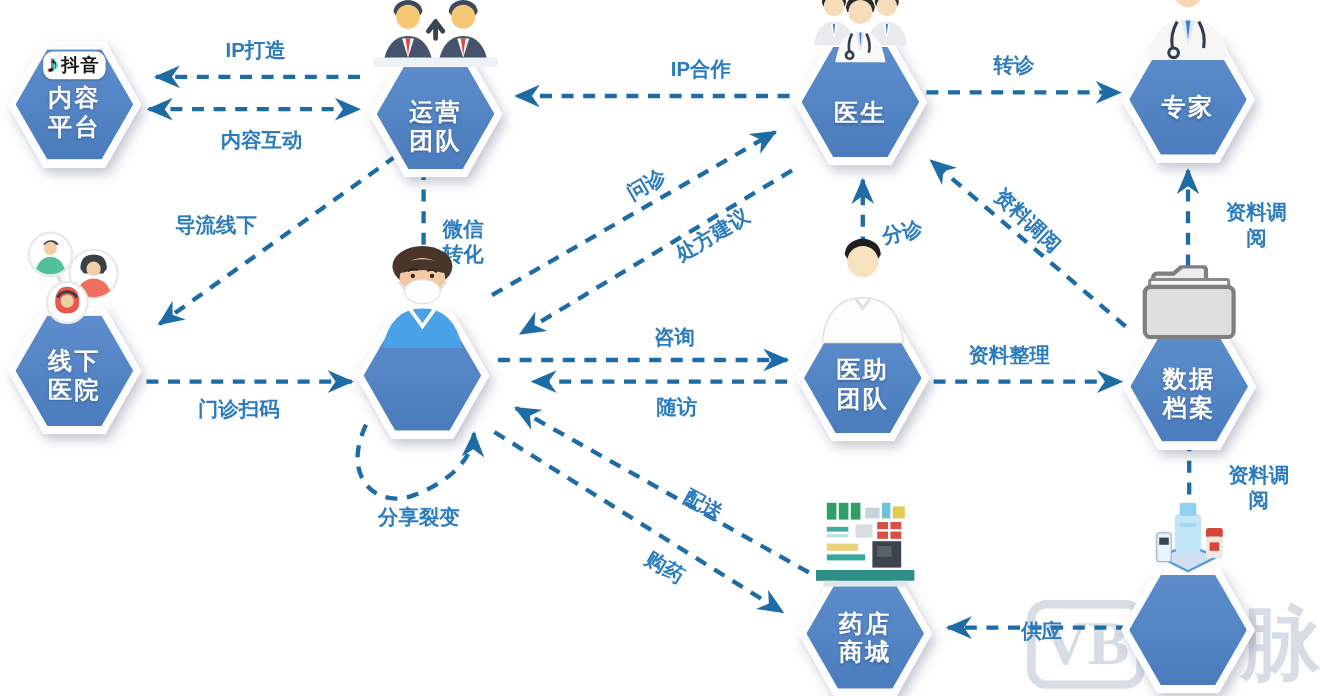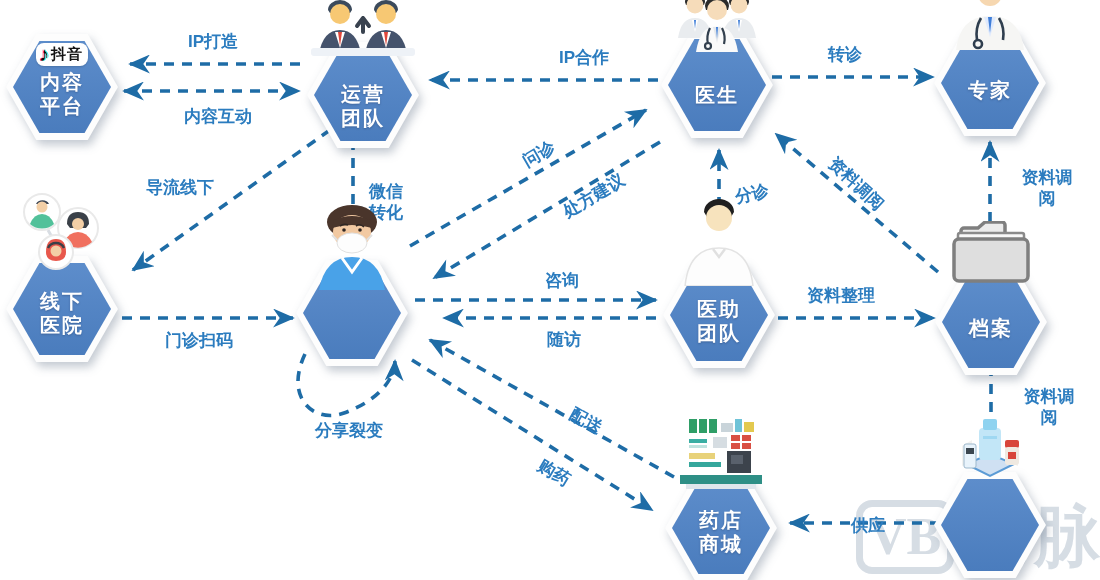--- a/index.html
+++ b/index.html
@@ -240,20 +240,21 @@
       <div class="hex-wrap">
         <div class="hex-outer"></div>
       </div>
       <div class="hex-inner"></div>
       <div class="node-icon" style="top: -48px; width: 88px;"><svg width="88" height="62" viewBox="0 0 88 62">
      <path d="M14,16 v-6 a3,3 0 0 1 3,-3 h14 l7,-6 h17 a3,3 0 0 1 3,3 v12" fill="#ececec" stroke="#7f7f7f" stroke-width="3.5"></path>
      <rect x="11" y="12" width="66" height="9" rx="2" fill="#f8f8f8" stroke="#8a8a8a" stroke-width="2.5"></rect>
      <rect x="7" y="18" width="74" height="42" rx="5" fill="#dedede" stroke="#7f7f7f" stroke-width="3.5"></rect>
    </svg></div>
       <div class="node-label" style="top: 57%;">
+        <div>数据</div>
         <div>档案</div>
       </div>
     </div>
     <div class="node" style="left: 665px; top: 475px;">
       <div class="hex-wrap">
         <div class="hex-outer"></div>
       </div>
       <div class="hex-inner"></div>
       <div class="node-icon" style="top: -62px; width: 100px;"><svg width="100" height="76" viewBox="0 0 100 76">
      <rect x="13" y="2" width="74" height="66" fill="#ffffff"></rect>

